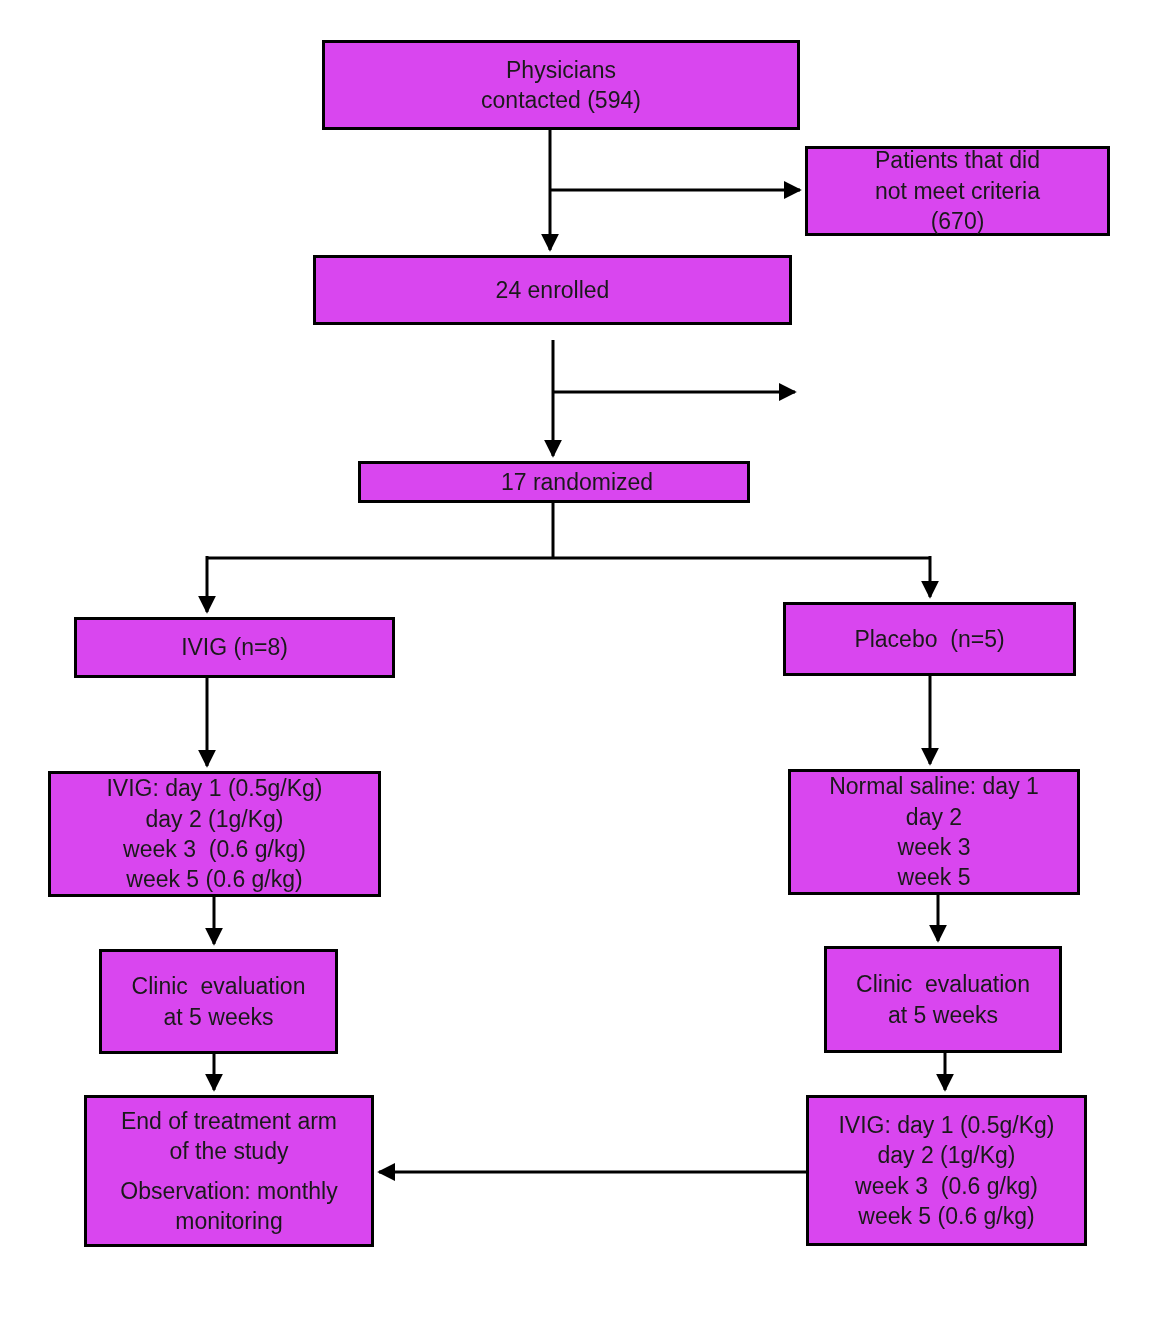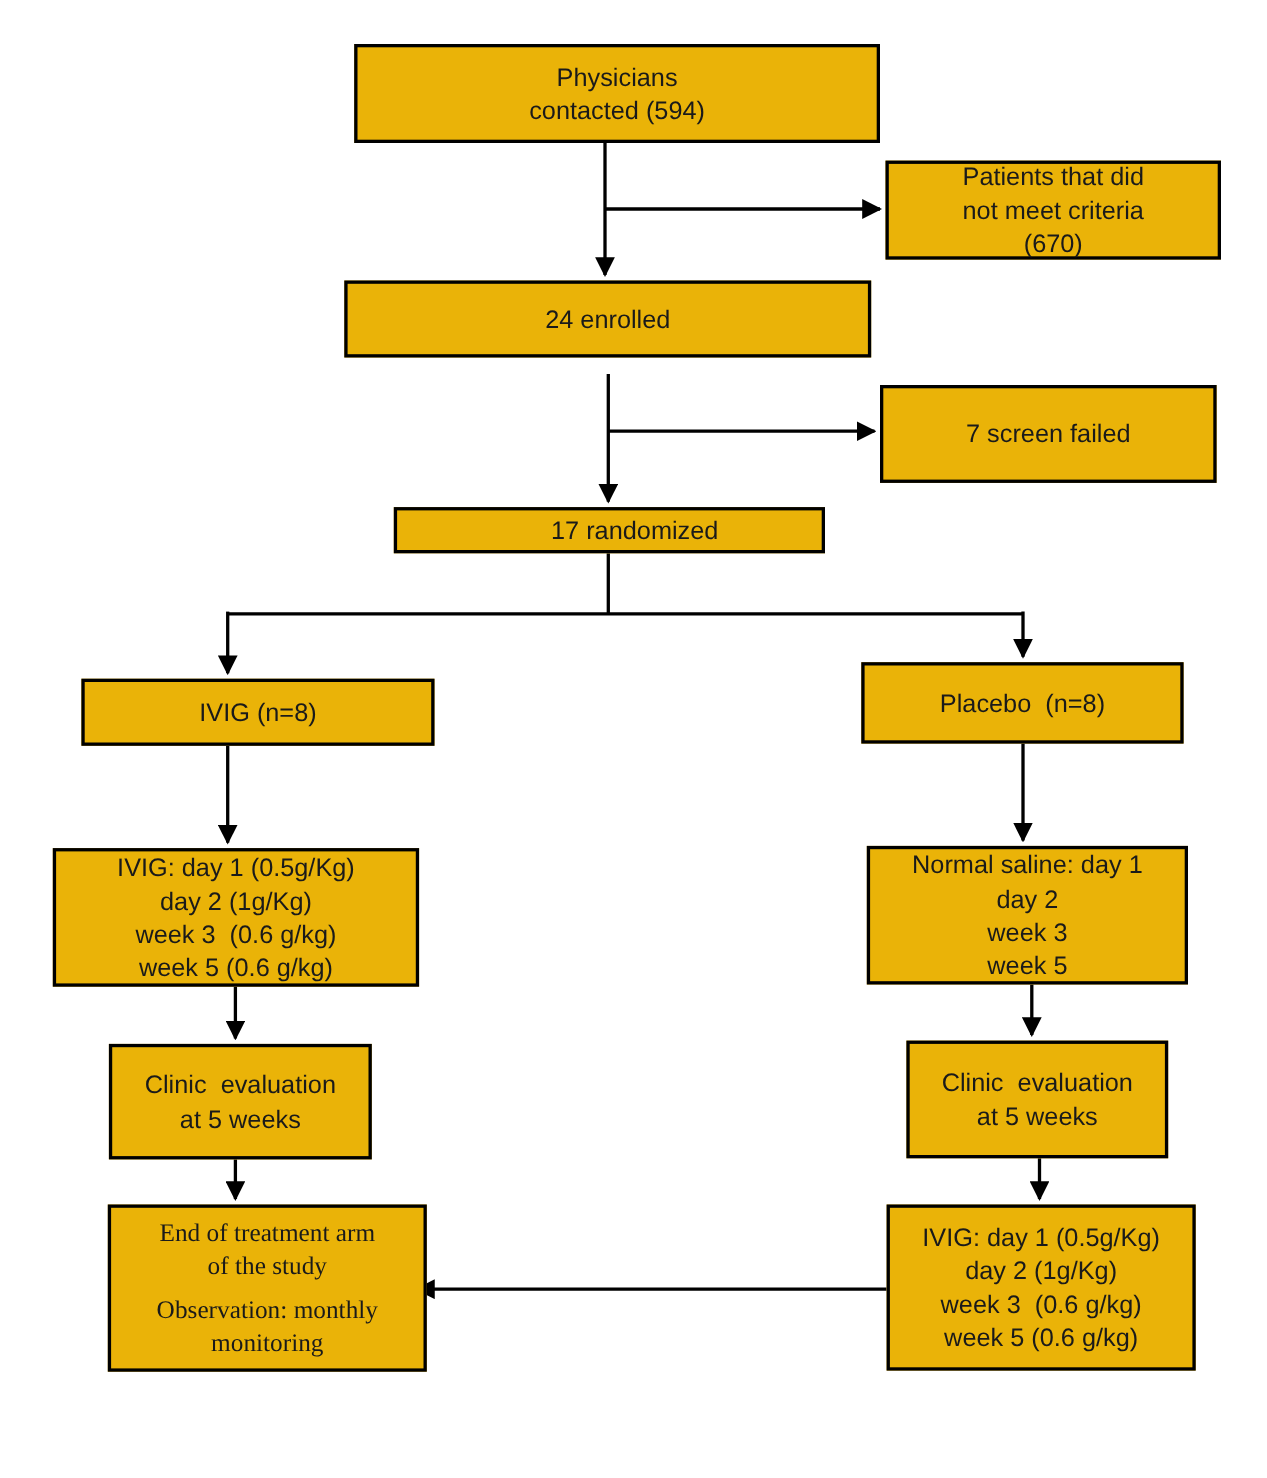--- a/index.html
+++ b/index.html
@@ -21,21 +21,21 @@
     left: 0;
     top: 0;
     width: 1152px;
     height: 1344px;
     pointer-events: none;
   }
   .node {
     position: absolute;
     box-sizing: border-box;
     border: 3px solid #000000;
-    background: #eab308;
+    background: #d946ef;
     display: flex;
     flex-direction: column;
     align-items: center;
     justify-content: center;
     text-align: center;
     font-size: 23px;
     line-height: 1.32;
     white-space: pre-wrap;
   }
   
@@ -43,21 +43,21 @@
   .n-criteria        { left: 805px; top: 146px;  width: 305px; height: 90px;  }
   .n-enrolled        { left: 313px; top: 255px;  width: 479px; height: 70px;  }
   .n-screenfailed    { left: 800px; top: 350px;  width: 306px; height: 89px;  }
   .n-randomized      { left: 358px; top: 461px;  width: 392px; height: 42px; padding-left: 46px;  }
   .n-ivig-arm        { left: 46px;  top: 617px;  width: 321px; height: 61px; margin-left: 28px;  }
   .n-placebo-arm     { left: 783px; top: 602px;  width: 293px; height: 74px;  }
   .n-ivig-dosing     { left: 48px;  top: 771px;  width: 333px; height: 126px; }
   .n-placebo-dosing  { left: 788px; top: 769px;  width: 292px; height: 126px; }
   .n-clinic-left     { left: 99px;  top: 949px;  width: 239px; height: 105px; }
   .n-clinic-right    { left: 824px; top: 946px;  width: 238px; height: 107px; }
-  .n-end-treatment   { left: 98px;  top: 1095px; width: 290px; height: 152px; font-family: Liberation Serif, serif; }
+  .n-end-treatment   { left: 84px;  top: 1095px; width: 290px; height: 152px; }
   .n-ivig-crossover  { left: 806px; top: 1095px; width: 281px; height: 151px; }
   .para + .para { margin-top: 9px; }
   .connector { stroke: #000000; stroke-width: 3; fill: none; }
 </style>
 </head>
 <body>
 
 <div id="stage">
 
   <svg id="connectors" viewBox="0 0 1152 1344" xmlns="http://www.w3.org/2000/svg">
@@ -92,27 +92,26 @@
 
   <div class="node n-physicians">Physicians
 contacted (594)</div>
 
   <div class="node n-criteria">Patients that did
 not meet criteria
 (670)</div>
 
   <div class="node n-enrolled">24 enrolled</div>
 
-  <div class="node n-screenfailed">7 screen failed</div>
 
   <div class="node n-randomized">17 randomized</div>
 
   <div class="node n-ivig-arm">IVIG (n=8)</div>
 
-  <div class="node n-placebo-arm">Placebo  (n=8)</div>
+  <div class="node n-placebo-arm">Placebo  (n=5)</div>
 
   <div class="node n-ivig-dosing">IVIG: day 1 (0.5g/Kg)
 day 2 (1g/Kg)
 week 3  (0.6 g/kg)
 week 5 (0.6 g/kg)</div>
 
   <div class="node n-placebo-dosing">Normal saline: day 1
 day 2
 week 3
 week 5</div>

